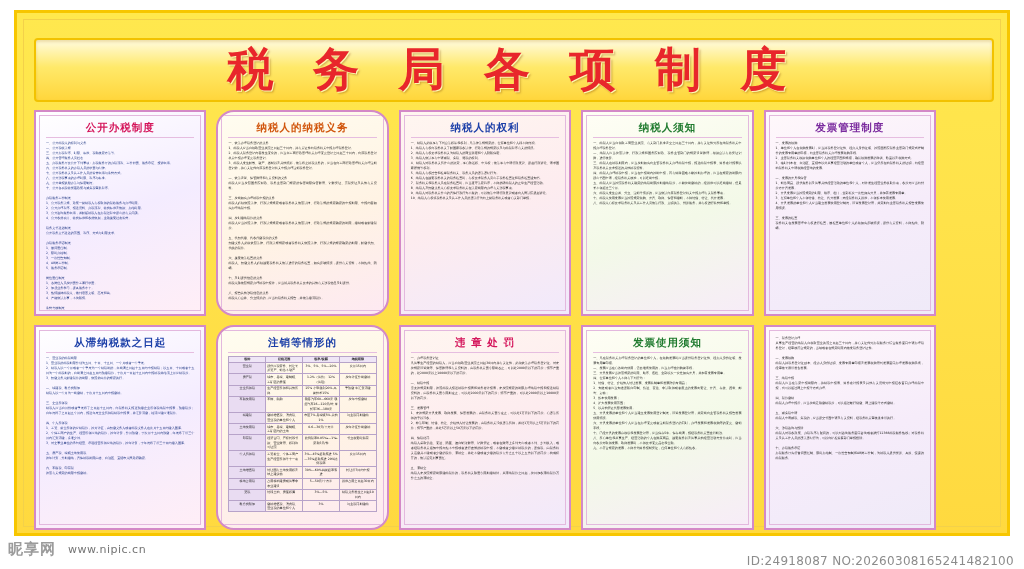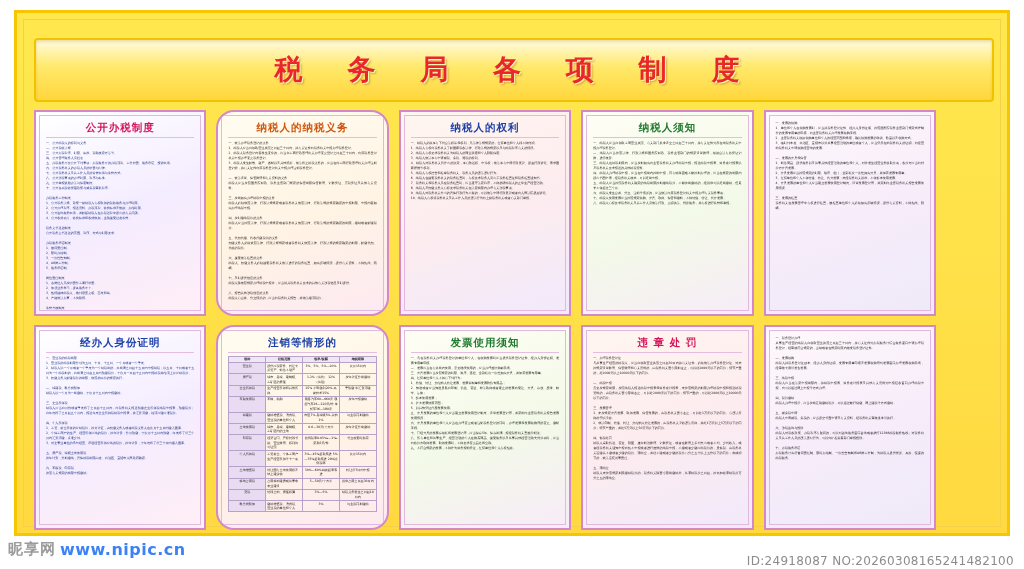--- a/index.html
+++ b/index.html
@@ -26,22 +26,22 @@
   
   .title-banner{
     position:absolute;left:34px;top:38px;width:956px;height:60px;
     background:linear-gradient(180deg,#fffbe0 0%,#ffe96a 45%,#ffd63c 100%);
     border:2px solid #f2c200;
     border-radius:4px;
     box-shadow:0 2px 3px rgba(180,130,0,.25) inset;
     display:flex;align-items:center;justify-content:center;
   }
   .title-text{
-    font-family:Liberation Mono, monospace;
-    font-size:28px;font-weight:bold;color:#e8262b;
+    font-family:Liberation Serif, serif;
+    font-size:46px;font-weight:bold;color:#e8262b;
     letter-spacing:14px;
     text-shadow:1px 1px 0 #fff8b0, 2px 2px 2px rgba(120,60,0,.35);
     white-space:nowrap;
   }
 
   
   .grid{
     position:absolute;left:34px;top:110px;width:902px;height:420px;
     display:grid;
     grid-template-columns:repeat(5,1fr);
@@ -108,27 +108,27 @@
   .mini-table td.c{text-align:center;}
   .mini-table .hdr{background:#e9dcf2;}
 
   
   .footer{
     position:absolute;left:0;bottom:0;width:1024px;height:33px;
     background:#ffffff;
   }
   .wm-left{
     position:absolute;left:8px;top:4px;
-    display:flex;align-items:center;gap:4px;
+    display:flex;align-items:center;gap:12px;
   }
   .wm-logo{
     font-size:15px;font-weight:bold;color:#9b9b9b;letter-spacing:1px;
   }
   .wm-url{
-    font-size:16px;color:#3b82f6;letter-spacing:0.5px;font-weight:bold;
+    font-size:11px;color:#737373;letter-spacing:0.5px;
   }
   .wm-right{
     position:absolute;right:10px;top:18px;
     font-size:12px;color:#8c8c8c;letter-spacing:0.3px;
   }
 </style>
 </head>
 <body>
 
 <div id="root">
@@ -241,39 +241,40 @@
 四、纳税人办理纳税申报，应当在申报期内按期申报，因有特殊困难不能按期办理的，应当在规定的期限内提出书面申请，经税务机关核准，可以延期申报。
 五、纳税人应当按照税务机关确定的纳税期限按期缴纳税款，不能按期缴纳的，经批准可以延期缴纳，但最长不得超过三个月。
 六、纳税人发生合并、分立、注销等情形的，应当依法向原税务登记机关申报办理有关税务事项。
 七、纳税人使用发票应当按照规定领购、开具、取得、保管和缴销，不得转借、转让、代开发票。
 八、纳税人有权要求税务机关及其工作人员依法行政、文明执法、优质服务，并有权进行监督和举报。</div>
       </div>
     </div>
 
     <div class="panel p-bg5">
       <div class="panel-inner">
+        <div class="panel-title t-purple">发票管理制度</div>
         <div class="body-text dark">一、发票的领购
 1、单位和个人在领购发票时，应当持税务登记证件、经办人身份证明、按照国务院税务主管部门规定式样制作的发票专用章的印模，向主管税务机关办理发票领购手续。
 2、主管税务机关根据领购单位和个人的经营范围和规模，确认领购发票的种类、数量以及领购方式。
 3、临时到本省、自治区、直辖市以外从事经营活动的单位或者个人，应当凭所在地税务机关的证明，向经营地税务机关申请领购经营地的发票。
 
 二、发票的开具和保管
 1、销售商品、提供服务以及从事其他经营活动的单位和个人，对外发生经营业务收取款项，收款方应当向付款方开具发票。
 2、开具发票应当按照规定的时限、顺序、栏目，全部联次一次性如实开具，并加盖发票专用章。
 3、任何单位和个人不得转借、转让、代开发票；未经税务机关批准，不得拆本使用发票。
 4、开具发票的单位和个人应当建立发票使用登记制度，设置发票登记簿，并定期向主管税务机关报告发票使用情况。
 
 三、发票的检查
 税务机关在发票管理中有权进行检查，被检查单位和个人必须如实反映情况，提供有关资料，不得拒绝、隐瞒。</div>
       </div>
     </div>
 
     <div class="panel p-bg1">
       <div class="panel-inner">
-        <div class="panel-title t-blue">经办人身份证明</div>
+        <div class="panel-title t-blue">从滞纳税款之日起</div>
         <div class="body-text blue">一、营业税的纳税期限
 1、营业税的纳税期限分别为五日、十日、十五日、一个月或者一个季度。
 2、纳税人以一个月或者一个季度为一个纳税期的，自期满之日起十五日内申报纳税；以五日、十日或者十五日为一个纳税期的，自期满之日起五日内预缴税款，于次月一日起十五日内申报纳税并结清上月应纳税款。
 3、扣缴义务人解缴税款的期限，依照前两款的规定执行。
 
 二、城建税、教育费附加
 纳税人以一个月为一期缴纳，于次月十五日内申报缴纳。
 
 三、企业所得税
 纳税人应当自月份或者季度终了之日起十五日内，向税务机关报送预缴企业所得税纳税申报表，预缴税款；自年度终了之日起五个月内，报送年度企业所得税纳税申报表，并汇算清缴，结清应缴应退税款。
@@ -382,20 +383,41 @@
               <td class="c">纳税义务发生之日起10日内</td>
             </tr>
             <tr>
               <td class="c hdr">教育费附加</td>
               <td>缴纳增值税、消费税、营业税的单位和个人</td>
               <td class="c">3%</td>
               <td class="c">与主税同期缴纳</td>
             </tr>
           </tbody>
         </table>
+      </div>
+    </div>
+
+    <div class="panel p-bg3">
+      <div class="panel-inner">
+        <div class="panel-title t-red">违 章 处 罚</div>
+        <div class="body-text dark">一、办理税务登记证
+凡从事生产经营的纳税人，应当自领取营业执照之日起30日内持有关证件，必须依法办理税务登记证。对未按规定设置账簿、保管账簿和有关资料的，由税务机关责令限期改正，可以处2000元以下的罚款；情节严重的，处2000元以上10000元以下的罚款。
+
+二、纳税申报
+需要按规定期限，按照纳税人报送纳税申报表和财务会计报表，未按照规定的期限办理纳税申报和报送纳税资料的，由税务机关责令限期改正，可以处2000元以下的罚款；情节严重的，可以处2000元以上10000元以下的罚款。
+
+三、发票管理
+1、未按规定开具发票、取得发票、保管发票的，由税务机关责令改正，可以处1万元以下的罚款。有违法所得的予以没收。
+2、非法印制、转借、转让、介绍他人转让发票的，由税务机关没收违法所得，并处1万元以上5万元以下的罚款；情节严重的，并处5万元以上50万元以下的罚款。
+
+四、偷税处罚
+纳税人采取伪造、变造、隐匿、擅自销毁账簿、记账凭证，或者在账簿上多列支出或者不列、少列收入，或者经税务机关通知申报而拒不申报或者进行虚假的纳税申报，不缴或者少缴应纳税款的，是偷税。由税务机关追缴其不缴或者少缴的税款、滞纳金，并处不缴或者少缴的税款百分之五十以上五倍以下的罚款；构成犯罪的，依法追究刑事责任。
+
+五、滞纳金
+纳税人未按照规定期限缴纳税款的，税务机关除责令限期缴纳外，从滞纳税款之日起，按日加收滞纳税款万分之五的滞纳金。</div>
       </div>
     </div>
 
     <div class="panel p-bg4">
       <div class="panel-inner">
         <div class="panel-title t-green">发票使用须知</div>
         <div class="body-text dark">一、凡在税务机关办理税务登记的单位和个人，在领购发票时应当提供税务登记证件、经办人身份证明、发票专用章印模。
 二、发票应当在有效期内使用，需要继续使用的，应当办理验旧购新手续。
 三、开具发票应当按照规定的时限、顺序、逐栏、全部联次一次性如实开具，并加盖发票专用章。
 四、任何单位和个人不得有下列行为：
@@ -405,41 +427,20 @@
 4、扩大发票使用范围；
 5、以其他凭证代替发票使用。
 五、开具发票的单位和个人应当建立发票使用登记制度，设置发票登记簿，并定期向主管税务机关报告发票使用情况。
 六、开具发票的单位和个人应当在办理变更或者注销税务登记的同时，办理发票和发票领购簿的变更、缴销手续。
 七、已经开具的发票存根联和发票登记簿，应当保存5年。保存期满，报经税务机关查验后销毁。
 八、所有单位和从事生产、经营活动的个人在购买商品、接受服务以及从事其他经营活动支付款项时，应当向收款方取得发票。取得发票时，不得要求变更品名和金额。
 九、不符合规定的发票，不得作为财务报销凭证，任何单位和个人有权拒收。</div>
       </div>
     </div>
 
-    <div class="panel p-bg3">
-      <div class="panel-inner">
-        <div class="panel-title t-red">违 章 处 罚</div>
-        <div class="body-text dark">一、办理税务登记证
-凡从事生产经营的纳税人，应当自领取营业执照之日起30日内持有关证件，必须依法办理税务登记证。对未按规定设置账簿、保管账簿和有关资料的，由税务机关责令限期改正，可以处2000元以下的罚款；情节严重的，处2000元以上10000元以下的罚款。
-
-二、纳税申报
-需要按规定期限，按照纳税人报送纳税申报表和财务会计报表，未按照规定的期限办理纳税申报和报送纳税资料的，由税务机关责令限期改正，可以处2000元以下的罚款；情节严重的，可以处2000元以上10000元以下的罚款。
-
-三、发票管理
-1、未按规定开具发票、取得发票、保管发票的，由税务机关责令改正，可以处1万元以下的罚款。有违法所得的予以没收。
-2、非法印制、转借、转让、介绍他人转让发票的，由税务机关没收违法所得，并处1万元以上5万元以下的罚款；情节严重的，并处5万元以上50万元以下的罚款。
-
-四、偷税处罚
-纳税人采取伪造、变造、隐匿、擅自销毁账簿、记账凭证，或者在账簿上多列支出或者不列、少列收入，或者经税务机关通知申报而拒不申报或者进行虚假的纳税申报，不缴或者少缴应纳税款的，是偷税。由税务机关追缴其不缴或者少缴的税款、滞纳金，并处不缴或者少缴的税款百分之五十以上五倍以下的罚款；构成犯罪的，依法追究刑事责任。
-
-五、滞纳金
-纳税人未按照规定期限缴纳税款的，税务机关除责令限期缴纳外，从滞纳税款之日起，按日加收滞纳税款万分之五的滞纳金。</div>
-      </div>
-    </div>
-
     <div class="panel p-bg5">
       <div class="panel-inner">
         <div class="body-text dark">一、税务登记办理
 从事生产经营的纳税人自领取营业执照之日起三十日内，持有关证件到办税服务厅综合服务窗口申请办理税务登记，经审核符合规定的，当场或者在规定时限内核发税务登记证件。
 
 二、发票领购
 纳税人持税务登记证副本、经办人身份证明、发票专用章印模及发票领购簿到发票窗口办理发票领购手续，经审核无误后发售发票。
 
 三、纳税申报
 纳税人应当在法定申报期限内，持纳税申报表、财务会计报表及其他有关资料到申报征收窗口办理纳税申报，也可以通过网上申报等方式办理。

